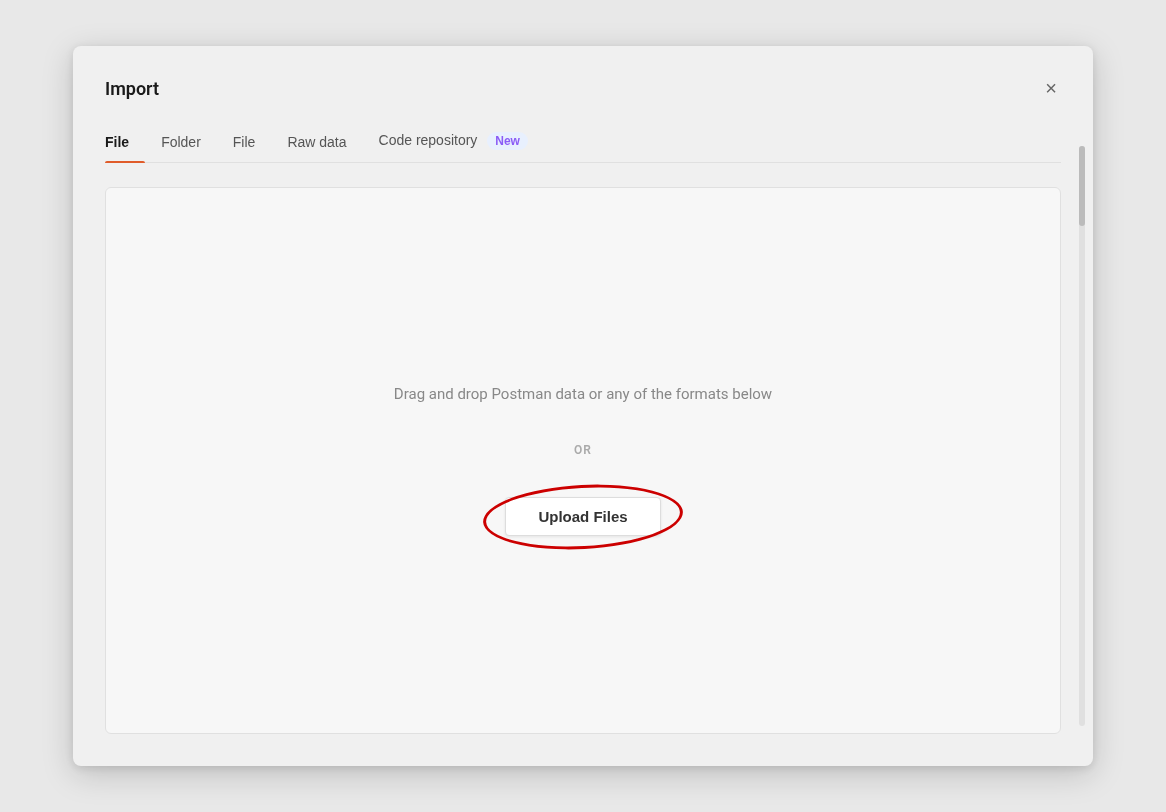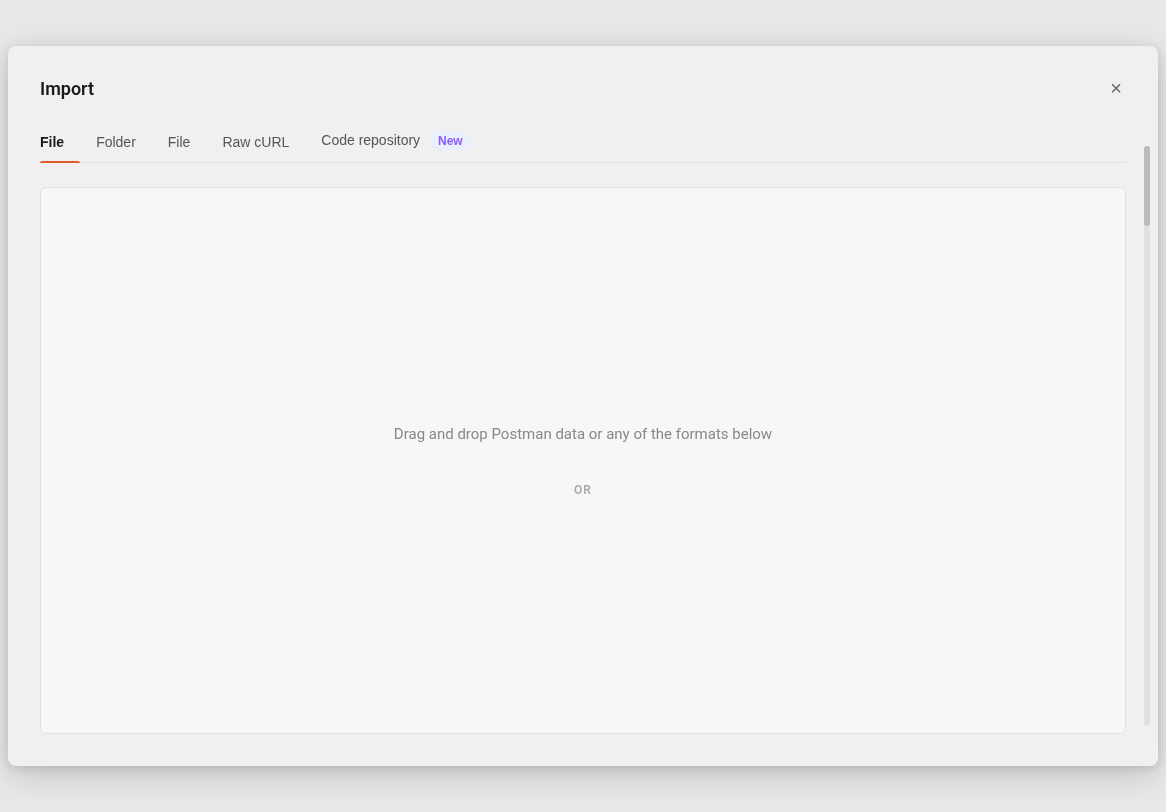--- a/index.html
+++ b/index.html
@@ -15,21 +15,21 @@
       justify-content: center;
       width: 1166px;
       height: 812px;
       font-family: -apple-system, BlinkMacSystemFont, 'Segoe UI', Roboto, sans-serif;
     }
 
     .modal-backdrop {
       background: #f0f0f0;
       border-radius: 8px;
       box-shadow: 0 8px 32px rgba(0,0,0,0.18), 0 2px 8px rgba(0,0,0,0.10);
-      width: 1150px;
+      width: 1020px;
       height: 720px;
       display: flex;
       flex-direction: column;
       position: relative;
       overflow: hidden;
     }
 
     .modal-header {
       display: flex;
       align-items: center;
@@ -231,34 +231,38 @@
       <button class="tab active">
         <span>File</span>
       </button>
       <button class="tab">
         <span>Folder</span>
       </button>
       <button class="tab">
         <span>File</span>
       </button>
       <button class="tab">
-        <span>Raw cURL</span>
+        <span>Raw data</span>
       </button>
       <button class="tab">
         <span>Code repository</span>
         <span class="new-badge">New</span>
       </button>
     </div>
   </div>
 
   <div class="modal-body">
     <div class="drop-zone">
 
       <span class="drag-text">Drag and drop Postman data or any of the formats below</span>
 
 
       <span class="or-divider">OR</span>
 
+      <div class="upload-btn-wrapper">
+        <div class="red-oval"></div>
+        <button class="upload-button">Upload Files</button>
+      </div>
 
     </div>
   </div>
 
 </div>
 
 </body></html>

